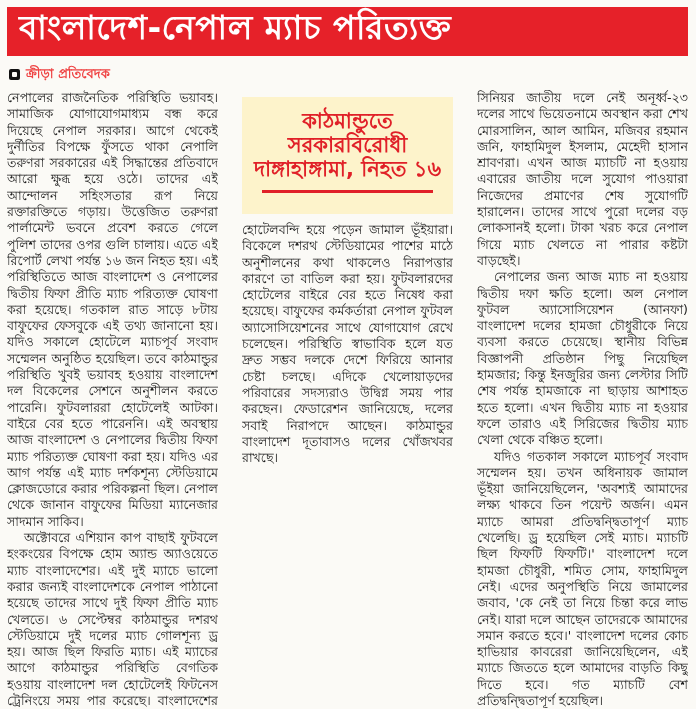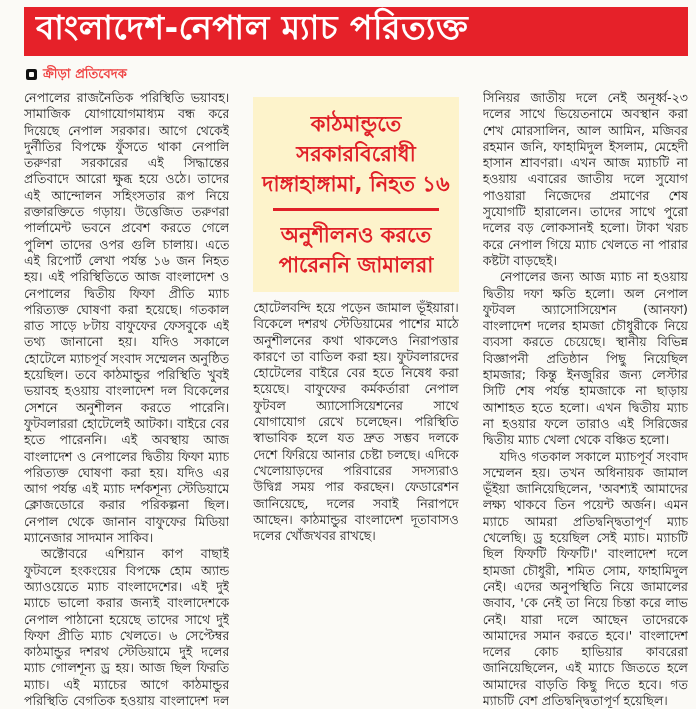--- a/index.html
+++ b/index.html
@@ -7,21 +7,21 @@
     width: 696px;
     font-family: "DejaVu Sans", "Liberation Sans", sans-serif;
     background: #e9e7e2;
   }
   .page {
     position: relative;
     width: 696px;
     height: 709px;
     background: #fbfaf6;
     overflow: hidden;
-    padding: 7px 8px 6px 24px;
+    padding: 7px 8px 6px 7px;
   }
   .banner {
     background: #e62129;
     padding: 3px 12px 6px 12px;
     height: 49px;
     display: flex;
     align-items: center;
   }
   .banner h1 {
     color: #ffffff;
@@ -77,21 +77,21 @@
   .highlight-box {
     background: #fdf3cb;
     margin: 7px 0 8px 0;
     padding: 12px 6px 12px 6px;
     text-align: center;
   }
   .hb-text {
     color: #e02028;
     font-weight: bold;
     font-size: 21px;
-    line-height: 30px;
+    line-height: 24px;
   }
   .hb-divider {
     border: none;
     border-top: 3px solid #e02028;
     width: 86%;
     margin: 9px auto 9px auto;
   }
 </style>
 </head>
 <body>
@@ -111,21 +111,20 @@
 
     <div class="col">
       <p>নেপালের রাজনৈতিক পরিস্থিতি ভয়াবহ। সামাজিক যোগাযোগমাধ্যম বন্ধ করে দিয়েছে নেপাল সরকার। আগে থেকেই দুর্নীতির বিপক্ষে ফুঁসতে থাকা নেপালি তরুণরা সরকারের এই সিদ্ধান্তের প্রতিবাদে আরো ক্ষুব্ধ হয়ে ওঠে। তাদের এই আন্দোলন সহিংসতার রূপ নিয়ে রক্তারক্তিতে গড়ায়। উত্তেজিত তরুণরা পার্লামেন্ট ভবনে প্রবেশ করতে গেলে পুলিশ তাদের ওপর গুলি চালায়। এতে এই রিপোর্ট লেখা পর্যন্ত ১৬ জন নিহত হয়। এই পরিস্থিতিতে আজ বাংলাদেশ ও নেপালের দ্বিতীয় ফিফা প্রীতি ম্যাচ পরিত্যক্ত ঘোষণা করা হয়েছে। গতকাল রাত সাড়ে ৮টায় বাফুফের ফেসবুকে এই তথ্য জানানো হয়। যদিও সকালে হোটেলে ম্যাচপূর্ব সংবাদ সম্মেলন অনুষ্ঠিত হয়েছিল। তবে কাঠমান্ডুর পরিস্থিতি খুবই ভয়াবহ হওয়ায় বাংলাদেশ দল বিকেলের সেশনে অনুশীলন করতে পারেনি। ফুটবলাররা হোটেলেই আটকা। বাইরে বের হতে পারেননি। এই অবস্থায় আজ বাংলাদেশ ও নেপালের দ্বিতীয় ফিফা ম্যাচ পরিত্যক্ত ঘোষণা করা হয়। যদিও এর আগ পর্যন্ত এই ম্যাচ দর্শকশূন্য স্টেডিয়ামে ক্লোজডোরে করার পরিকল্পনা ছিল। নেপাল থেকে জানান বাফুফের মিডিয়া ম্যানেজার সাদমান সাকিব।</p>
       <p class="indent">অক্টোবরে এশিয়ান কাপ বাছাই ফুটবলে হংকংয়ের বিপক্ষে হোম অ্যান্ড অ্যাওয়েতে ম্যাচ বাংলাদেশের। এই দুই ম্যাচে ভালো করার জন্যই বাংলাদেশকে নেপাল পাঠানো হয়েছে তাদের সাথে দুই ফিফা প্রীতি ম্যাচ খেলতে। ৬ সেপ্টেম্বর কাঠমান্ডুর দশরথ স্টেডিয়ামে দুই দলের ম্যাচ গোলশূন্য ড্র হয়। আজ ছিল ফিরতি ম্যাচ। এই ম্যাচের আগে কাঠমান্ডুর পরিস্থিতি বেগতিক হওয়ায় বাংলাদেশ দল হোটেলেই ফিটনেস ট্রেনিংয়ে সময় পার করেছে। বাংলাদেশের জন্য এই ম্যাচ খেলা অতি জরুরি ছিল। প্রথম ম্যাচে তেমন ভালো করতে পারেননি। একে তো এবারের</p>
     </div>
 
     <div class="col">
       <div class="highlight-box">
         <div class="hb-text">কাঠমান্ডুতে সরকারবিরোধী দাঙ্গাহাঙ্গামা, নিহত ১৬</div>
         <hr class="hb-divider">
-        <div class="hb-text">অনুশীলনও করতে পারেননি জামালরা</div>
       </div>
       <p>হোটেলবন্দি হয়ে পড়েন জামাল ভূঁইয়ারা। বিকেলে দশরথ স্টেডিয়ামের পাশের মাঠে অনুশীলনের কথা থাকলেও নিরাপত্তার কারণে তা বাতিল করা হয়। ফুটবলারদের হোটেলের বাইরে বের হতে নিষেধ করা হয়েছে। বাফুফের কর্মকর্তারা নেপাল ফুটবল অ্যাসোসিয়েশনের সাথে যোগাযোগ রেখে চলেছেন। পরিস্থিতি স্বাভাবিক হলে যত দ্রুত সম্ভব দলকে দেশে ফিরিয়ে আনার চেষ্টা চলছে। এদিকে খেলোয়াড়দের পরিবারের সদস্যরাও উদ্বিগ্ন সময় পার করছেন। ফেডারেশন জানিয়েছে, দলের সবাই নিরাপদে আছেন। কাঠমান্ডুর বাংলাদেশ দূতাবাসও দলের খোঁজখবর রাখছে।</p>
     </div>
 
     <div class="col">
       <p>সিনিয়র জাতীয় দলে নেই অনূর্ধ্ব-২৩ দলের সাথে ভিয়েতনামে অবস্থান করা শেখ মোরসালিন, আল আমিন, মজিবর রহমান জনি, ফাহামিদুল ইসলাম, মেহেদী হাসান শ্রাবণরা। এখন আজ ম্যাচটি না হওয়ায় এবারের জাতীয় দলে সুযোগ পাওয়ারা নিজেদের প্রমাণের শেষ সুযোগটি হারালেন। তাদের সাথে পুরো দলের বড় লোকসানই হলো। টাকা খরচ করে নেপাল গিয়ে ম্যাচ খেলতে না পারার কষ্টটা বাড়ছেই।</p>
       <p class="indent">নেপালের জন্য আজ ম্যাচ না হওয়ায় দ্বিতীয় দফা ক্ষতি হলো। অল নেপাল ফুটবল অ্যাসোসিয়েশন (আনফা) বাংলাদেশ দলের হামজা চৌধুরীকে নিয়ে ব্যবসা করতে চেয়েছে। স্থানীয় বিভিন্ন বিজ্ঞাপনী প্রতিষ্ঠান পিছু নিয়েছিল হামজার; কিন্তু ইনজুরির জন্য লেস্টার সিটি শেষ পর্যন্ত হামজাকে না ছাড়ায় আশাহত হতে হলো। এখন দ্বিতীয় ম্যাচ না হওয়ার ফলে তারাও এই সিরিজের দ্বিতীয় ম্যাচ খেলা থেকে বঞ্চিত হলো।</p>
       <p class="indent">যদিও গতকাল সকালে ম্যাচপূর্ব সংবাদ সম্মেলন হয়। তখন অধিনায়ক জামাল ভূঁইয়া জানিয়েছিলেন, 'অবশ্যই আমাদের লক্ষ্য থাকবে তিন পয়েন্ট অর্জন। এমন ম্যাচে আমরা প্রতিদ্বন্দ্বিতাপূর্ণ ম্যাচ খেলেছি। ড্র হয়েছিল সেই ম্যাচ। ম্যাচটি ছিল ফিফটি ফিফটি।' বাংলাদেশ দলে হামজা চৌধুরী, শমিত সোম, ফাহামিদুল নেই। এদের অনুপস্থিতি নিয়ে জামালের জবাব, 'কে নেই তা নিয়ে চিন্তা করে লাভ নেই। যারা দলে আছেন তাদেরকে আমাদের সমান করতে হবে।' বাংলাদেশ দলের কোচ হাভিয়ার কাবরেরা জানিয়েছিলেন, এই ম্যাচে জিততে হলে আমাদের বাড়তি কিছু দিতে হবে। গত ম্যাচটি বেশ প্রতিদ্বন্দ্বিতাপূর্ণ হয়েছিল।</p>
       <p class="indent">লাল-সবুজরা এই ম্যাচ জিততে পারলে তাদের আত্মবিশ্বাস বাড়ত হংকংয়ের বিপক্ষে এশিয়ান কাপের ম্যাচে। সে সাথে বাড়ত র‍্যাংকিংও; কিন্তু নেপালের রাজনৈতিক পরিস্থিতি সব ওলট পালট করে দিলো।</p>
     </div>

